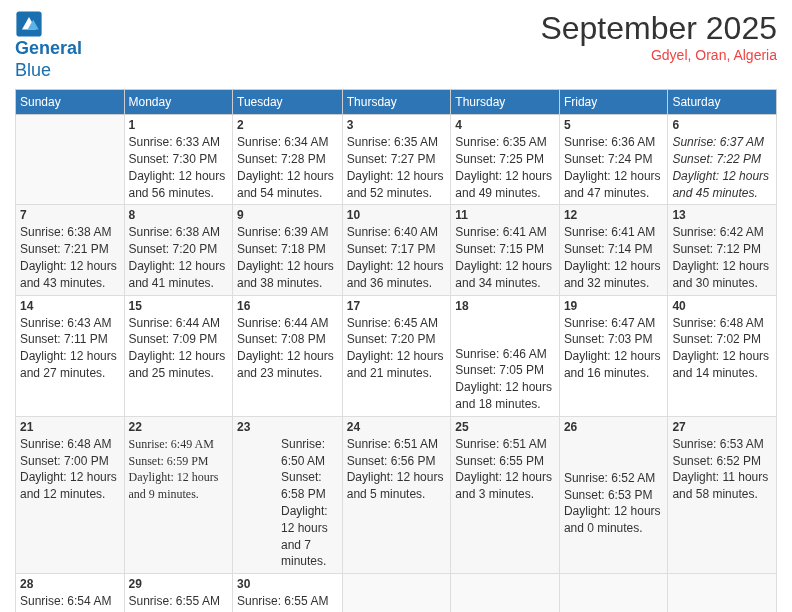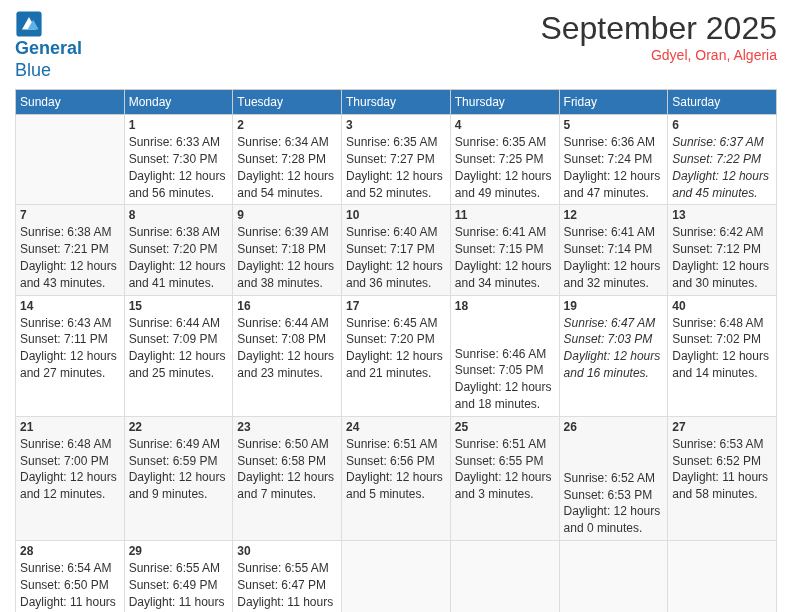--- a/index.html
+++ b/index.html
@@ -185,21 +185,21 @@
           </td>
           <td>
             <div class="day-num">18</div>
             <div class="day-info" style="white-space: pre-line; margin-top: 33px;">Sunrise: 6:46 AM
 Sunset: 7:05 PM
 Daylight: 12 hours
 and 18 minutes.</div>
           </td>
           <td>
             <div class="day-num">19</div>
-            <div class="day-info" style="white-space: pre-line; font-style: italic;">Sunrise: 6:47 AM
+            <div class="day-info" style="white-space: pre-line;">Sunrise: 6:47 AM
 Sunset: 7:03 PM
 Daylight: 12 hours
 and 16 minutes.</div>
           </td>
           <td>
             <div class="day-num">40</div>
             <div class="day-info" style="white-space: pre-line;">Sunrise: 6:48 AM
 Sunset: 7:02 PM
 Daylight: 12 hours
 and 14 minutes.</div>
@@ -208,28 +208,28 @@
         <tr>
           <td>
             <div class="day-num">21</div>
             <div class="day-info" style="white-space: pre-line;">Sunrise: 6:48 AM
 Sunset: 7:00 PM
 Daylight: 12 hours
 and 12 minutes.</div>
           </td>
           <td>
             <div class="day-num">22</div>
-            <div class="day-info" style="white-space: pre-line;">Sunrise: 6:49 AM
+            <div class="day-info" style="white-space: pre-line; font-family: Liberation Serif, serif;">Sunrise: 6:49 AM
 Sunset: 6:59 PM
 Daylight: 12 hours
 and 9 minutes.</div>
           </td>
           <td>
             <div class="day-num">23</div>
-            <div class="day-info" style="white-space: pre-line;">Sunrise: 6:50 AM
+            <div class="day-info" style="white-space: pre-line; margin-left: 44px;">Sunrise: 6:50 AM
 Sunset: 6:58 PM
 Daylight: 12 hours
 and 7 minutes.</div>
           </td>
           <td>
             <div class="day-num">24</div>
             <div class="day-info" style="white-space: pre-line;">Sunrise: 6:51 AM
 Sunset: 6:56 PM
 Daylight: 12 hours
 and 5 minutes.</div>

